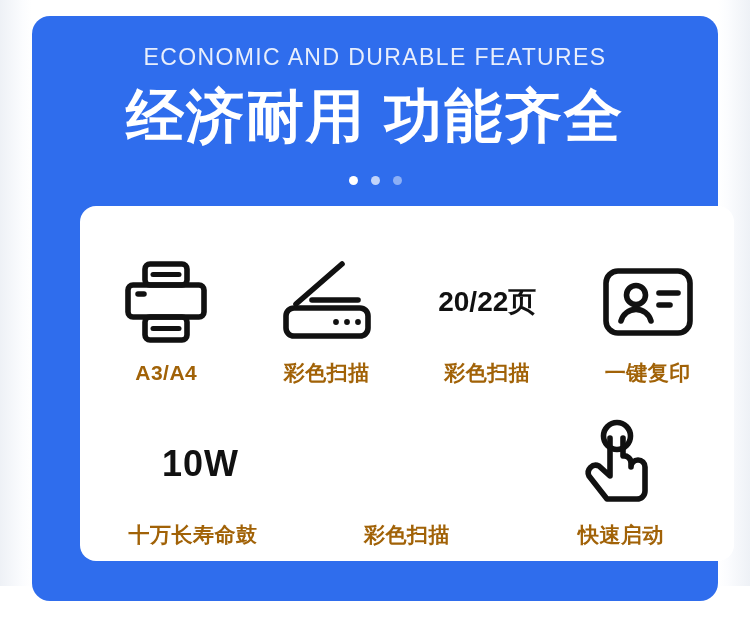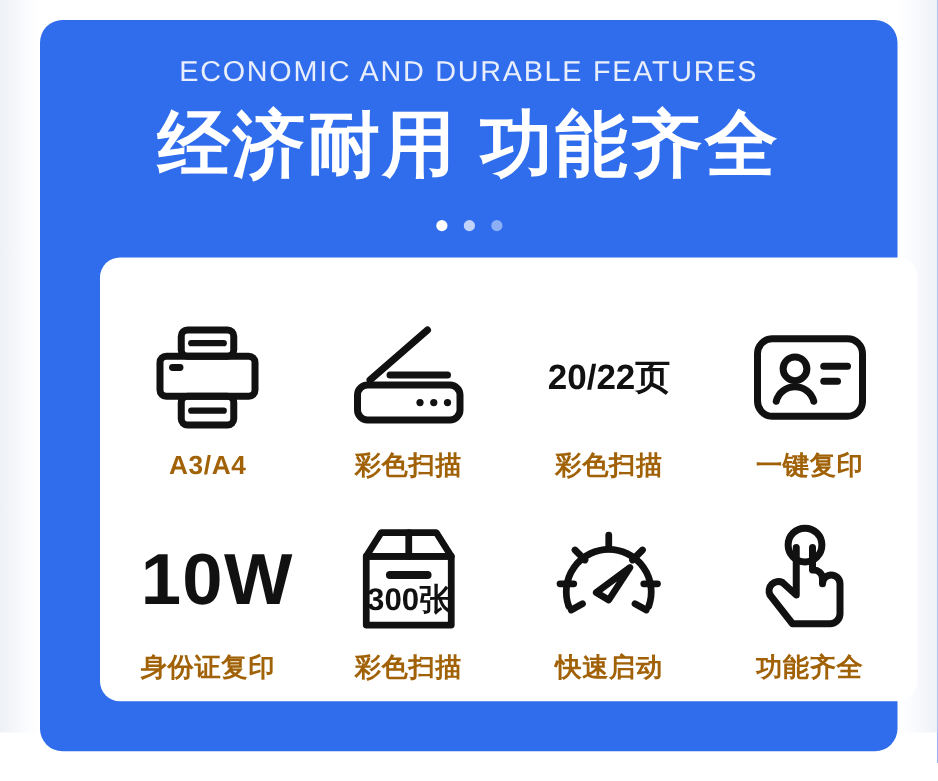--- a/index.html
+++ b/index.html
@@ -128,21 +128,21 @@
 
   
   .big-stat {
     font-weight: bold;
     color: #111111;
     text-align: center;
     line-height: 1.12;
     font-size: 28px;
   }
   .big-stat.single {
-    font-size: 58px;
+    font-size: 36px;
     letter-spacing: 1px;
     margin-left: 15px;
   }
 
   svg { display: block; }
 </style>
 </head>
 <body>
 
 <div class="page-edge left"></div>
@@ -222,56 +222,27 @@
       </div>
 
     </div>
 
     <div class="feature-row">
 
       <div class="feature-cell">
         <div class="cell-visual">
           <div class="big-stat single">10W</div>
         </div>
-        <div class="cell-label">身份证复印</div>
-      </div>
-
-      <div class="feature-cell">
-        <div class="cell-visual">
-          <svg width="96" height="88" viewBox="0 0 96 88">
-            <g fill="none" stroke="#111111" stroke-width="5.4" stroke-linejoin="round" stroke-linecap="round">
-              <path d="M14 25 L26 6 L70 6 L82 25 Z"></path>
-              <line x1="48" y1="6" x2="48" y2="25"></line>
-              <path d="M14 25 L14 80 L82 80 L82 25 Z"></path>
-              <line x1="33" y1="40" x2="63" y2="40" stroke-width="6.5"></line>
-            </g>
-            <text x="48" y="68" text-anchor="middle" font-family="'Liberation Sans', sans-serif" font-size="25" font-weight="bold" fill="#111111">300张</text>
-          </svg>
-        </div>
+        <div class="cell-label">十万长寿命鼓</div>
+      </div>
+
+      <div class="feature-cell">
         <div class="cell-label">彩色扫描</div>
       </div>
 
-      <div class="feature-cell">
-        <div class="cell-visual">
-          <svg width="90" height="84" viewBox="0 0 90 84">
-            <g fill="none" stroke="#111111" stroke-width="5.4" stroke-linecap="round" stroke-linejoin="round">
-              <path d="M13 63 A34 34 0 1 1 77 63"></path>
-              <line x1="45" y1="6" x2="45" y2="17"></line>
-              <line x1="72" y1="18" x2="64" y2="26"></line>
-              <line x1="18" y1="18" x2="26" y2="26"></line>
-              <line x1="84" y1="45" x2="73" y2="45"></line>
-              <line x1="6" y1="45" x2="17" y2="45"></line>
-              <line x1="75" y1="66" x2="66" y2="61"></line>
-              <line x1="15" y1="66" x2="24" y2="61"></line>
-              <path d="M35 52 L62 32 L45 58 Z"></path>
-            </g>
-          </svg>
-        </div>
-        <div class="cell-label">快速启动</div>
-      </div>
 
       <div class="feature-cell">
         <div class="cell-visual">
           <svg width="88" height="90" viewBox="0 0 88 90">
             <g fill="none" stroke="#111111" stroke-width="5.6" stroke-linejoin="round" stroke-linecap="round">
               <circle cx="40" cy="17" r="13.5"></circle>
               <path d="M33 19
                        L33 57
                        L22 47
                        A7.5 7.5 0 0 0 12 57
@@ -279,19 +250,19 @@
                        L60 80
                        A8 8 0 0 0 68 72
                        L68 48
                        A7 7 0 0 0 54 48
                        L54 44
                        A7 7 0 0 0 46 37
                        L46 19"></path>
             </g>
           </svg>
         </div>
-        <div class="cell-label">功能齐全</div>
+        <div class="cell-label">快速启动</div>
       </div>
 
     </div>
 
   </div>
 </div>
 
 </body></html>

